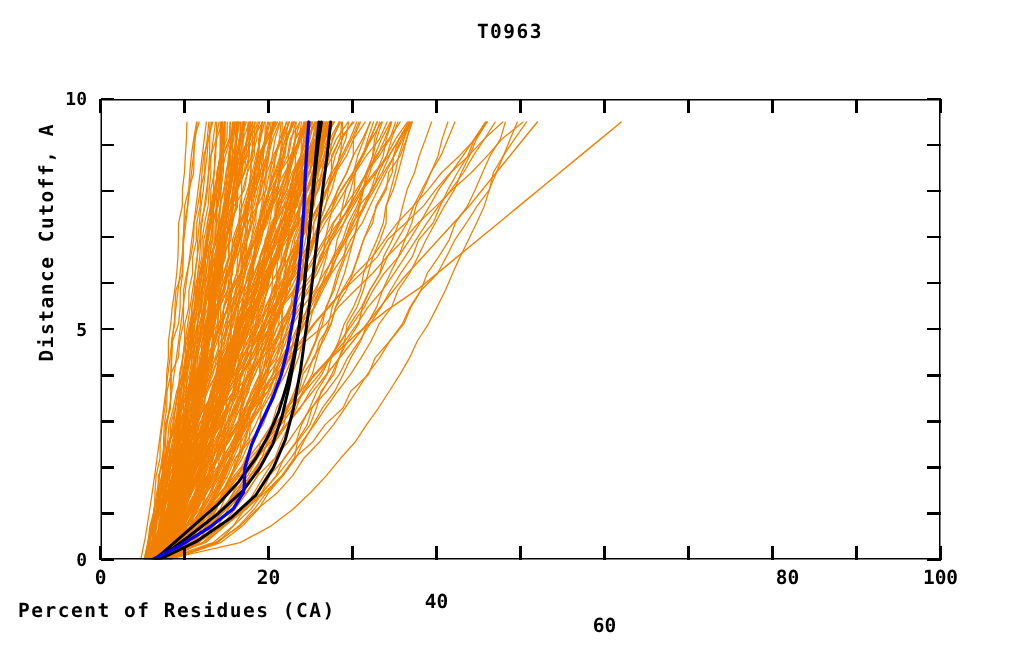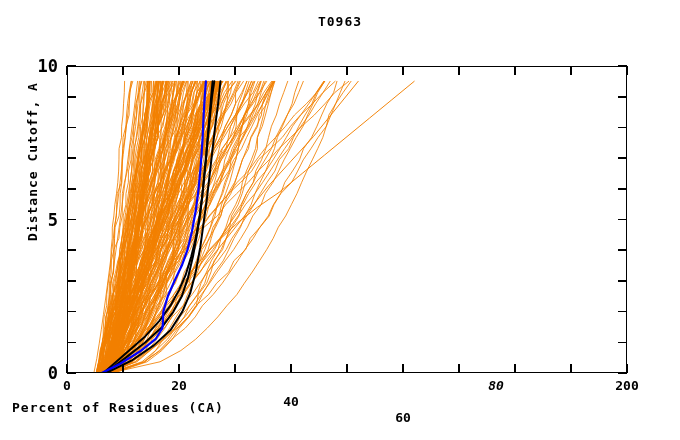--- a/index.html
+++ b/index.html
@@ -35,21 +35,21 @@
     left:-78px; top:154px;
     width:220px; text-align:center;
     font-size:13px; font-weight:bold; letter-spacing:1px;
     transform:rotate(-90deg); transform-origin:center center;
   }
   .xtick-label{
     position:absolute; top:378px; font-size:13px; font-weight:bold;
     transform:translateX(-50%); white-space:nowrap;
   }
   .ytick-label{
-    position:absolute; font-size:17px; font-weight:bold;
+    position:absolute; font-size:12px; font-weight:bold;
     transform:translateY(-50%); text-align:right; width:28px;
   }
 </style>
 </head>
 <body>
 
 <div id="root">
 
   <div id="plot-title">T0963</div>
 
@@ -312,22 +312,22 @@
   </div>
 
   <div id="xlabel">Percent of Residues (CA)</div>
   <div id="ylabel">Distance Cutoff, A</div>
 
   <div id="xtick-labels">
       <div class="xtick-label" style="left: 67px;">0</div>
       <div class="xtick-label" style="left: 179px; text-align: right;">20</div>
       <div class="xtick-label" style="left: 291px; margin-top: 16px;">40</div>
       <div class="xtick-label" style="left: 403px; margin-top: 32px;">60</div>
-      <div class="xtick-label" style="left: 496px; font-style: italic;">80</div>
-      <div class="xtick-label" style="left: 627px;">200</div>
+      <div class="xtick-label" style="left: 525px;">80</div>
+      <div class="xtick-label" style="left: 627px;">100</div>
     </div>
   <div id="ytick-labels">
       <div class="ytick-label" style="left: 30px; top: 373px;">0</div>
       <div class="ytick-label" style="left: 30px; top: 219.5px;">5</div>
       <div class="ytick-label" style="left: 30px; top: 66px;">10</div>
     </div>
 
 </div>
 
 </body></html>

